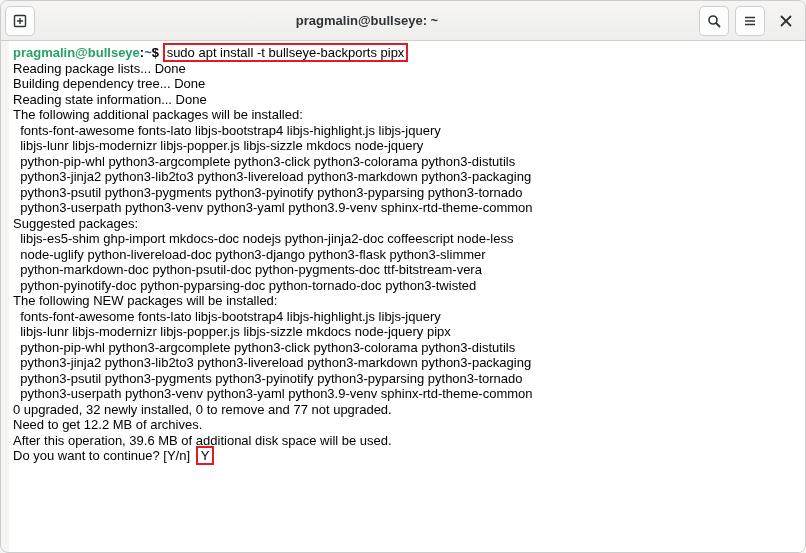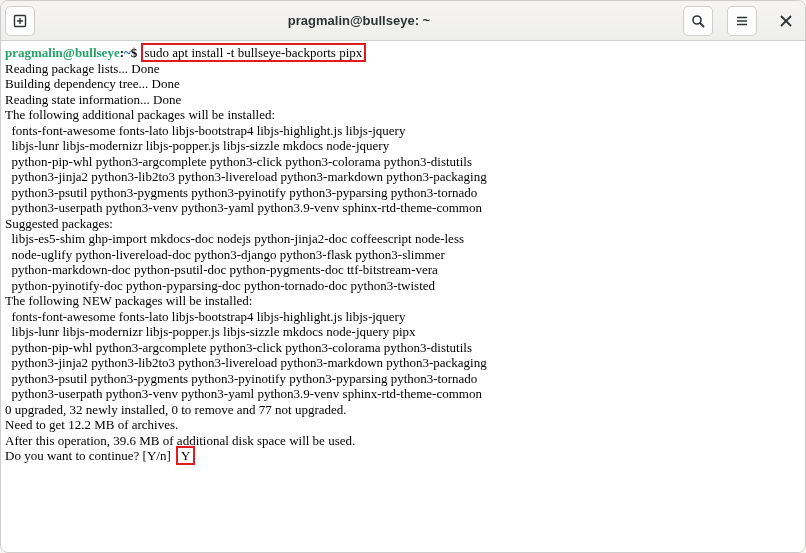--- a/index.html
+++ b/index.html
@@ -23,21 +23,21 @@
       border-radius: 8px;
       overflow: hidden;
     }
     .titlebar {
       height: 40px;
       background: linear-gradient(to bottom, #f6f5f4, #eeeeec);
       border-bottom: 1px solid #d0cfce;
       display: flex;
       align-items: center;
       padding: 0 4px;
-      gap: 14px;
+      gap: 6px;
       justify-content: space-between;
     }
     .tb-btn {
       width: 30px;
       height: 30px;
       border: 1px solid #cfcfcf;
       border-radius: 5px;
       background: #fdfdfd;
       display: flex;
       align-items: center;
@@ -59,28 +59,29 @@
       display: flex;
       align-items: center;
       justify-content: center;
       cursor: pointer;
       font-size: 16px;
       color: #2e3436;
     }
     .terminal {
       flex: 1;
       background: #ffffff;
-      font-family: Liberation Serif, serif;
+      font-family: Liberation Sans, sans-serif;
       font-size: 13px;
       line-height: 15.5px;
       color: #000;
       padding: 4px 4px;
       white-space: pre;
       overflow: hidden;
       letter-spacing: 0;
+      margin-left: 8px;
     }
     .prompt-user {
       color: #26a269;
       font-weight: bold;
     }
     .prompt-colon {
       color: #000;
       font-weight: bold;
     }
     .prompt-path {

